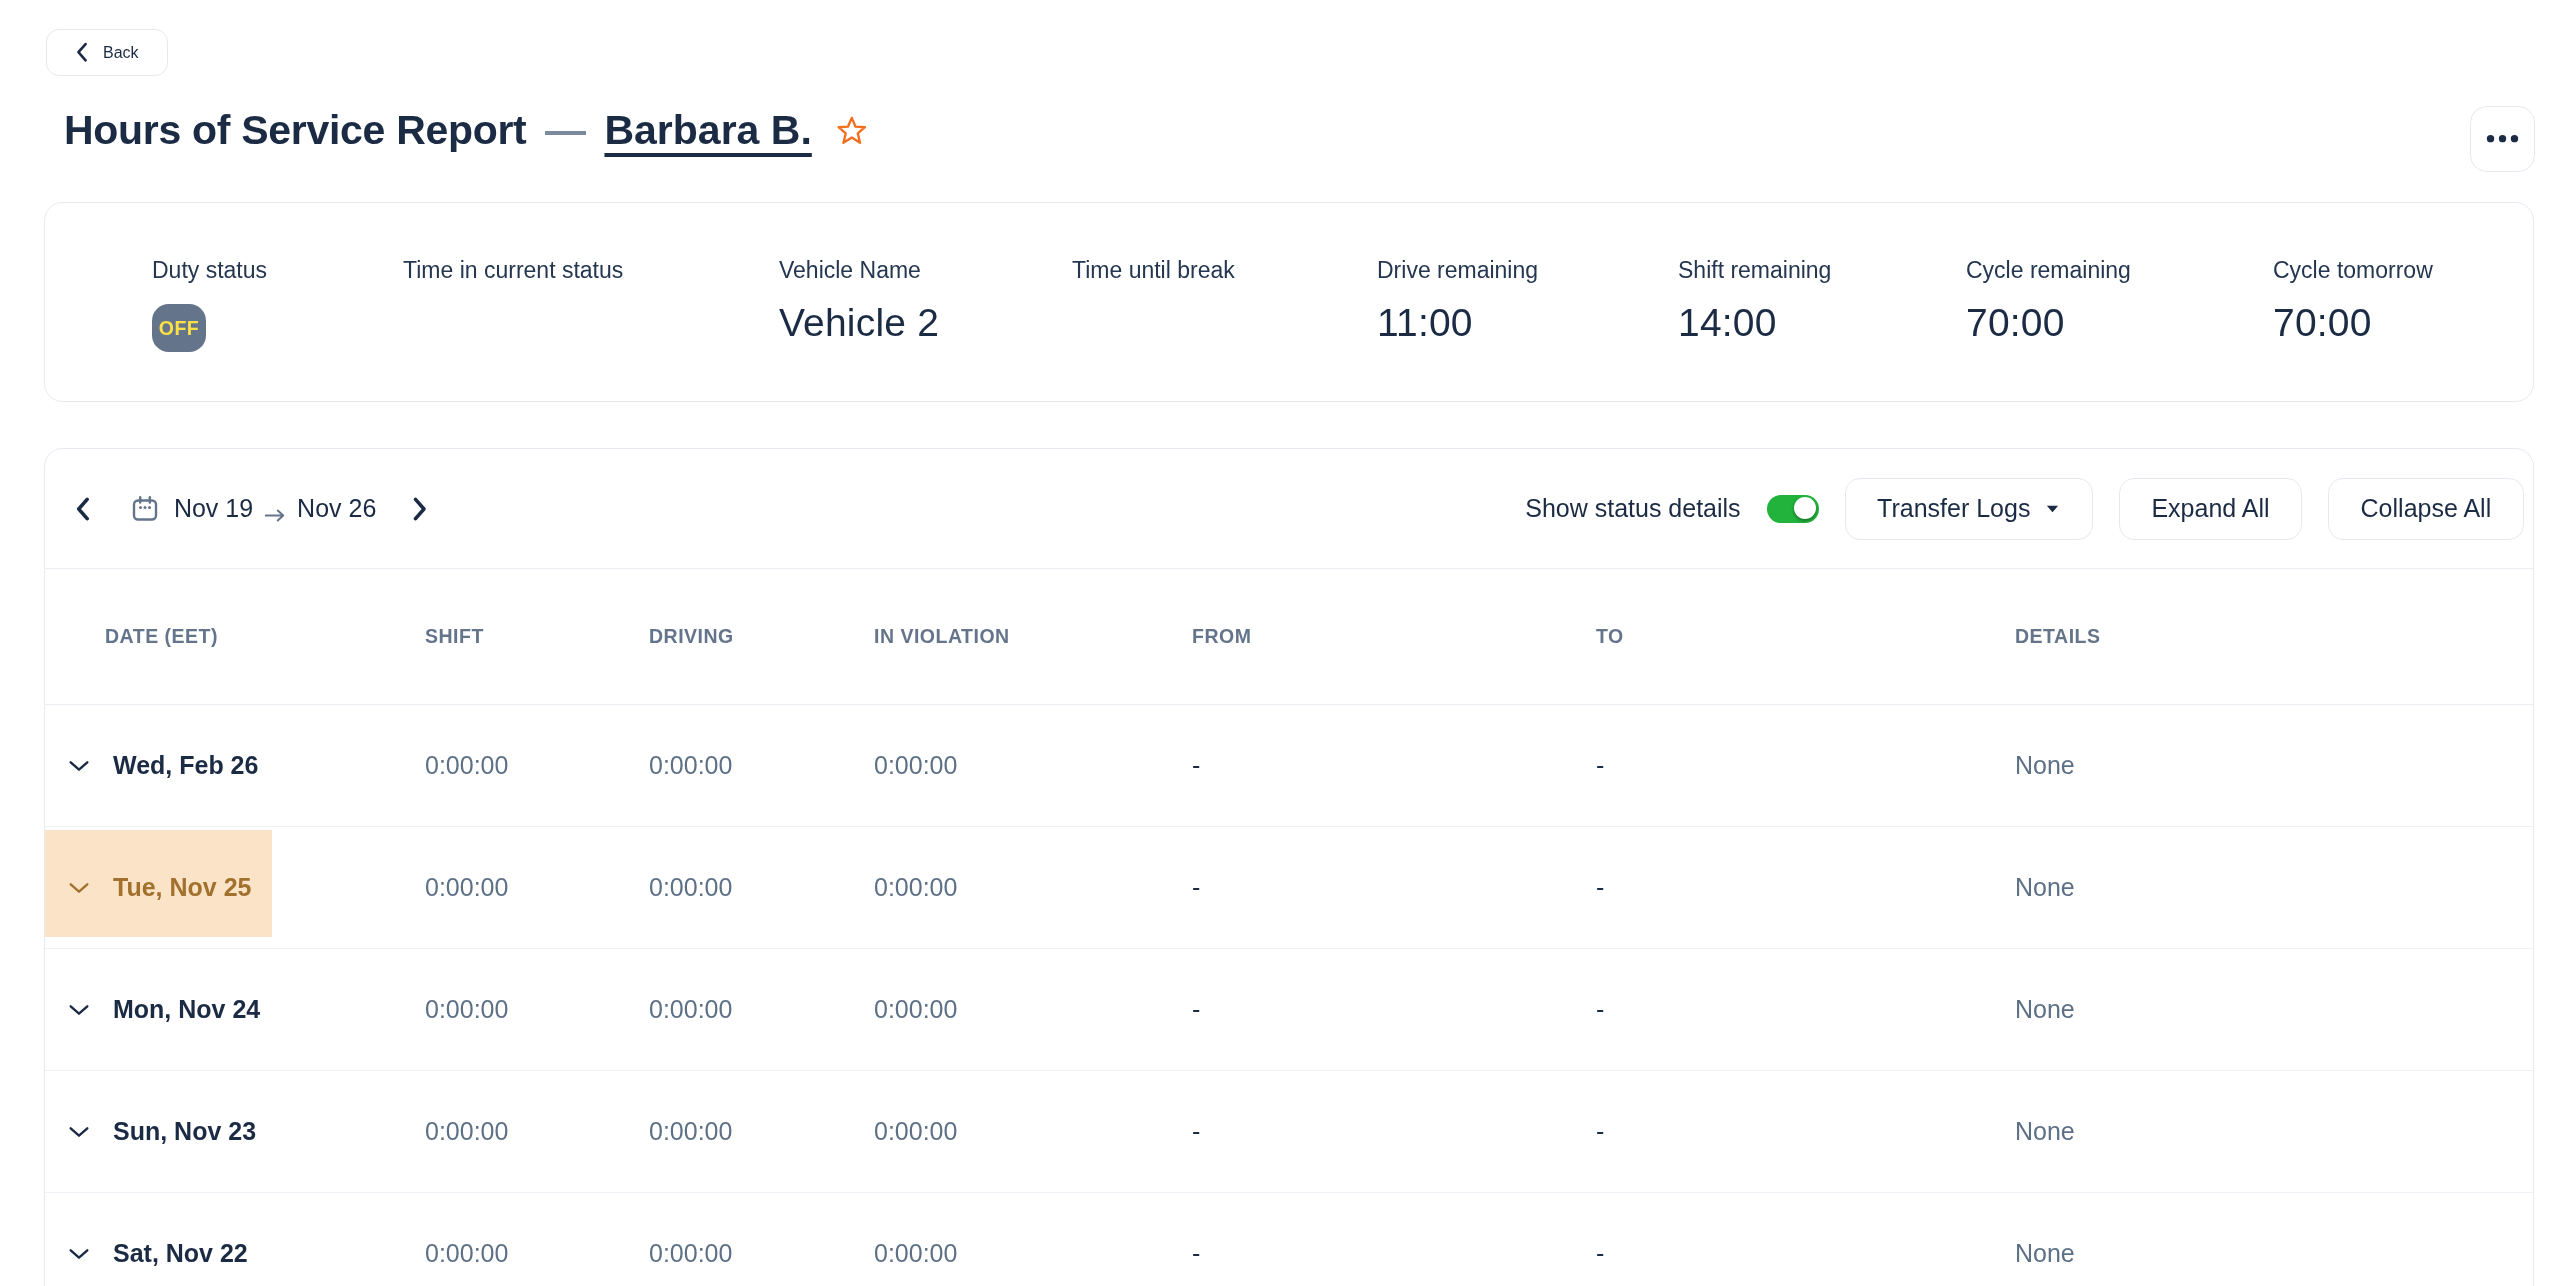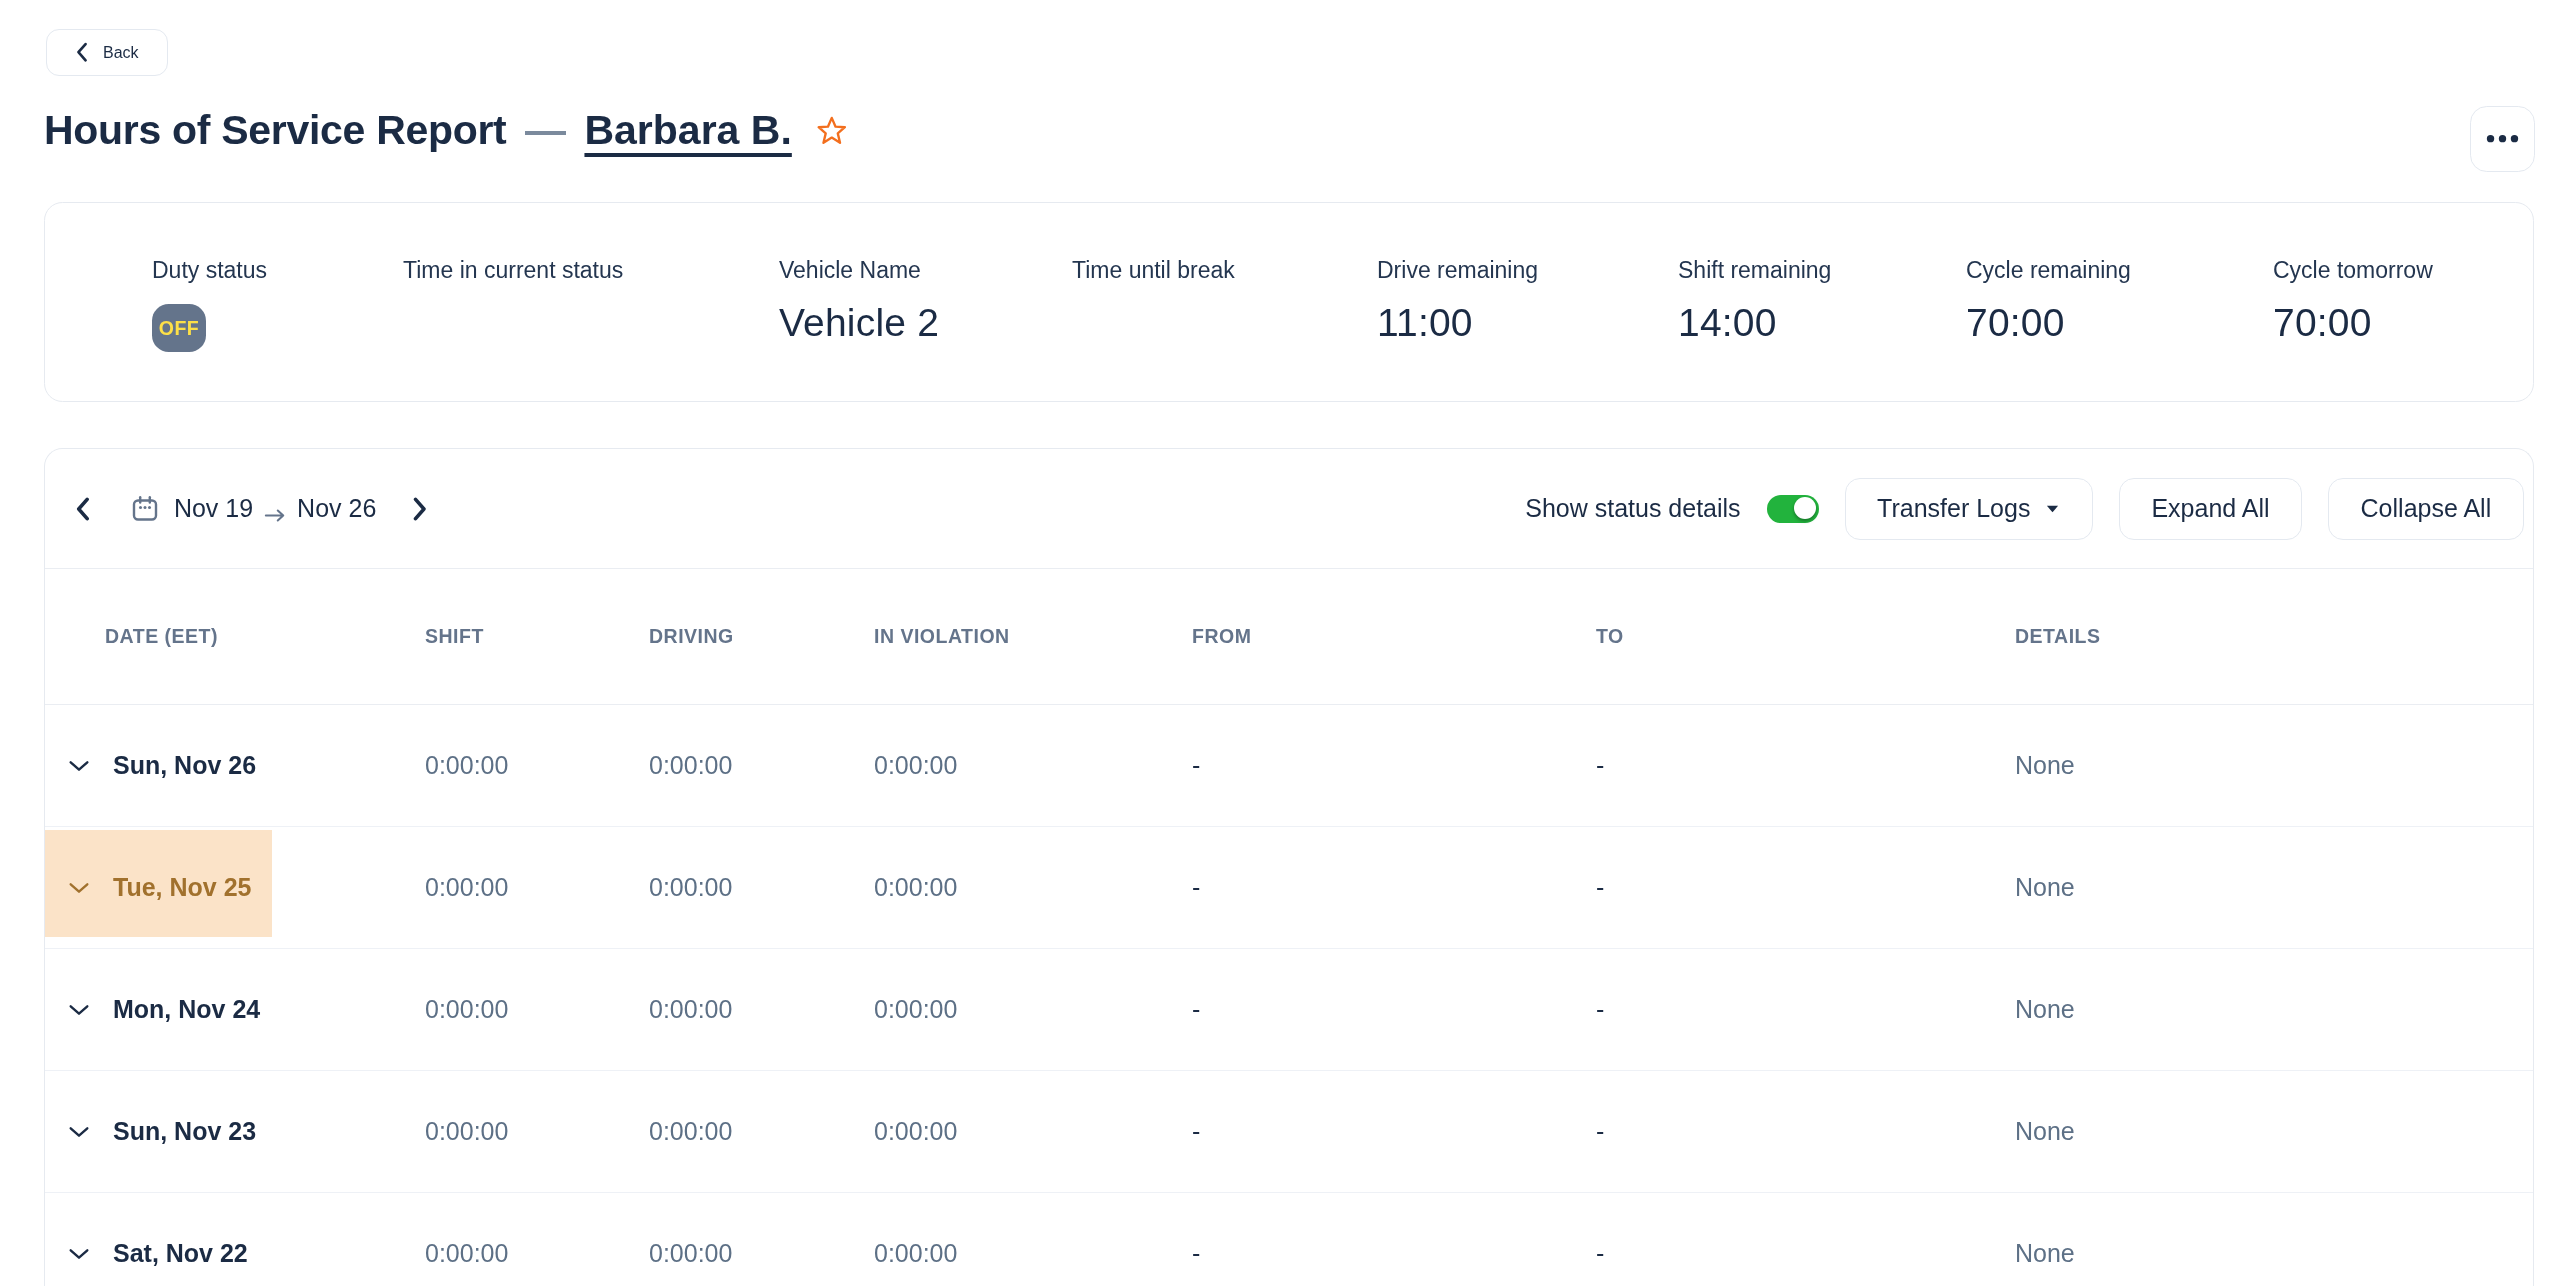--- a/index.html
+++ b/index.html
@@ -6,21 +6,21 @@
   html,body { width:2576px; height:1286px; overflow:hidden; background:#ffffff;
               font-family:"Liberation Sans", sans-serif; color:#1b2b44; }
   .page { position:relative; width:2576px; height:1286px; }
 
   
   .back-btn { position:absolute; left:46px; top:29px; height:47px; padding:0 28px;
     background:#fff; border:1.9px solid #e4e9f0; border-radius:13px;
     display:inline-flex; align-items:center; gap:15px; font-size:16px; font-weight:500;
     color:#1b2b44; cursor:pointer; }
   .title-row { position:absolute; left:44px; top:107px; display:flex; align-items:center; gap:18.5px; }
-  .title-row h1 { font-size:41px; font-weight:700; color:#1b2b44; letter-spacing:-0.3px; }
+  .title-row h1 { font-size:41px; font-weight:700; color:#1b2b44; letter-spacing:-0.3px;margin-left:20px; }
   .title-sep { font-size:41px; font-weight:600; color:#7b8a9d; }
   .driver-link { font-size:41px; font-weight:700; color:#1b2b44; text-decoration:underline;
     text-decoration-thickness:3.7px; text-underline-offset:9.3px; cursor:pointer; }
   .star { margin-left:5.6px; display:flex; align-items:center; }
   .menu-btn { position:absolute; left:2470px; top:106px; width:65px; height:66px;
     background:#fff; border:1.9px solid #e4e9f0; border-radius:16.7px;
     display:flex; align-items:center; justify-content:center; cursor:pointer; }
 
   
   .summary-card { position:absolute; left:44px; top:202px; width:2490px; height:200px;
@@ -211,21 +211,21 @@
       <div>DETAILS</div>
     </div>
 
     <div class="trow">
       <div class="c-date">
         <span class="row-chev">
           <svg width="24" height="14" viewBox="0 0 26 15" fill="none">
               <path d="M4 3.5 L13 11.5 L22 3.5" stroke="currentColor" stroke-width="2.6" stroke-linecap="round" stroke-linejoin="round"></path>
             </svg>
         </span>
-        <span>Sun, Nov 26</span>
+        <span>Wed, Feb 26</span>
       </div>
       <div class="c-val">0:00:00</div>
       <div class="c-val">0:00:00</div>
       <div class="c-val">0:00:00</div>
       <div class="c-dash">-</div>
       <div class="c-dash">-</div>
       <div class="c-val">None</div>
     </div>
 
     <div class="trow hl">

